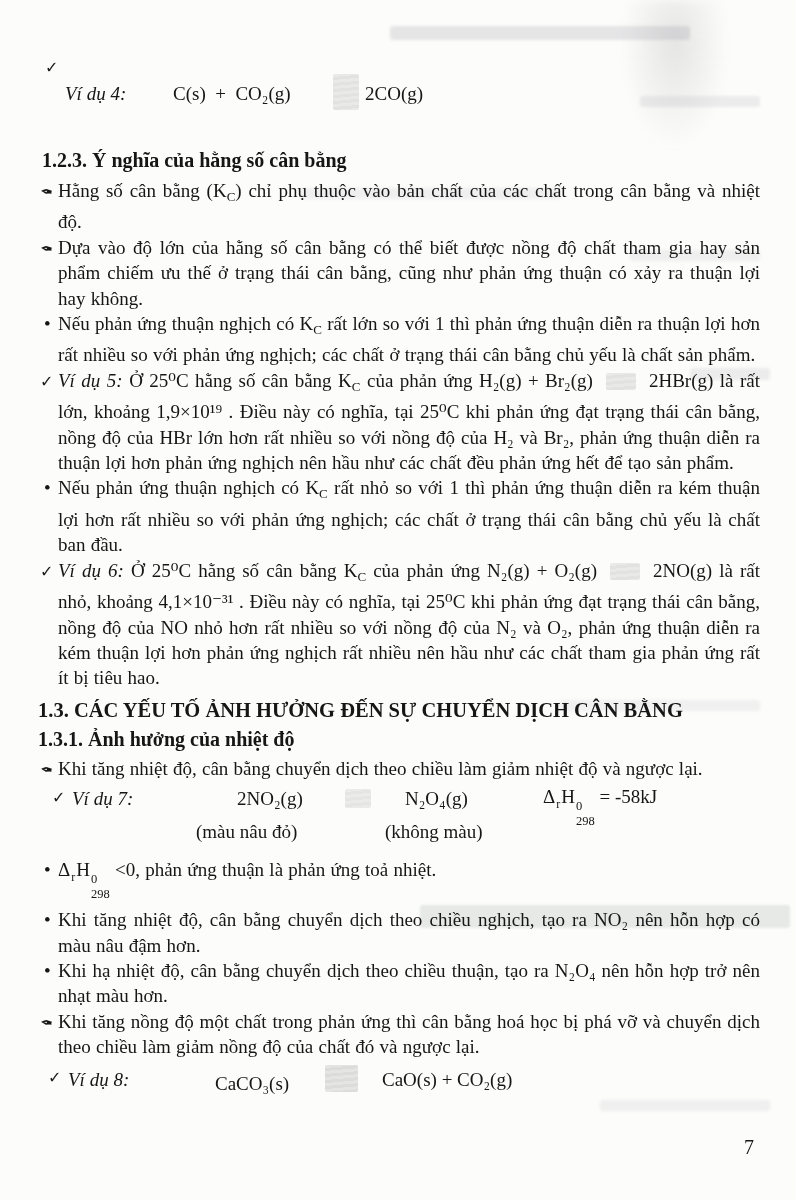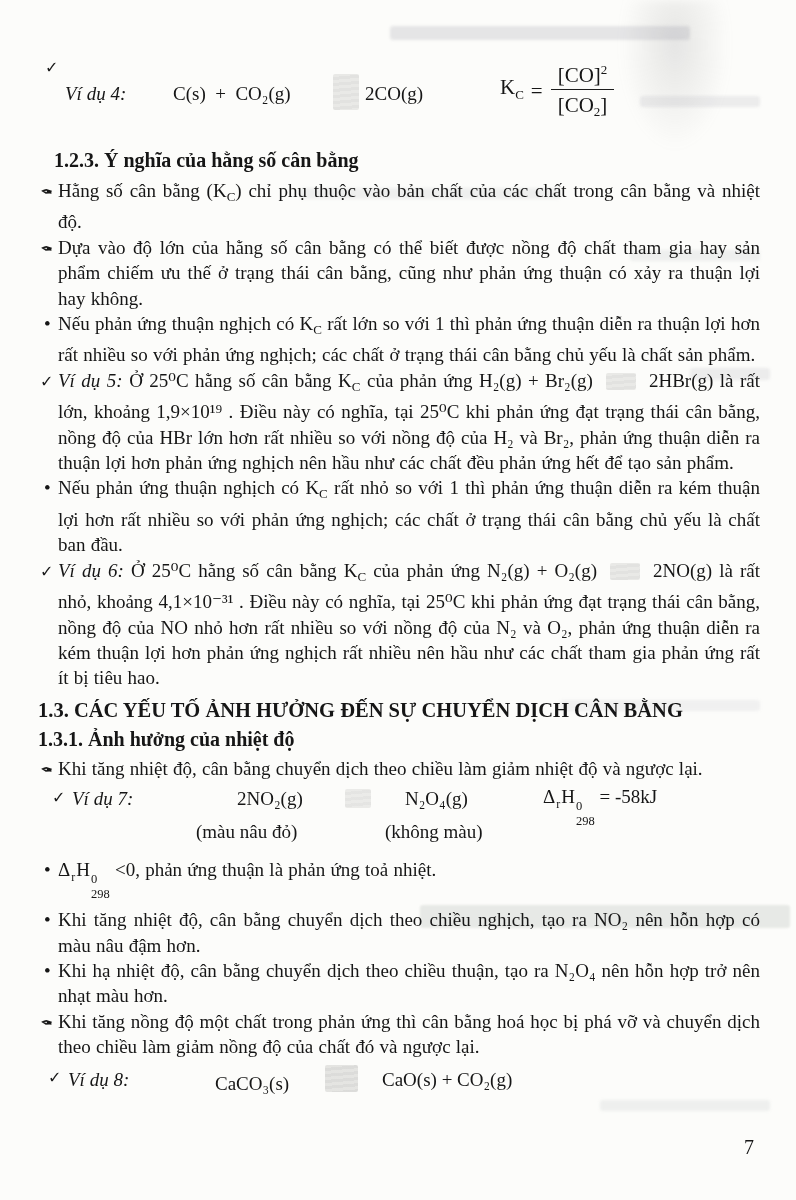--- a/index.html
+++ b/index.html
@@ -16,21 +16,21 @@
   .para { position:relative; padding-left:20px; text-align:justify; word-spacing:0.5px; }
   .marker { position:absolute; left:2px; top:0; font-family:"DejaVu Sans",sans-serif; font-size:16px; }
   .marker.pen { transform:scaleX(-1) rotate(-8deg); display:inline-block; top:2px; font-size:15px; }
   .marker.dot { font-family:"Liberation Serif","DejaVu Serif",serif; font-size:19px; left:6px; }
   .marker.check { font-size:16px; top:1px; }
   .vd-label { font-style:italic; }
   sub.kc { font-size:13px; vertical-align:-4px; }
 
   
   h2,h3 { font-size:20px; font-weight:bold; margin:0; line-height:27px; }
-  .h123 { margin:7px 16px 4px; }
+  .h123 { margin:7px 4px 4px; }
   .h13  { margin:6px 0 2px; font-size:20.5px; }
   .h131 { margin:2px 0 3px; }
   .h132 { margin:2px 0 3px; }
 
   
   .ex-row { position:relative; }
   .ex-row .pos { position:absolute; white-space:pre; }
   .ex4 { height:86px; }
   .ex4-check { left:7px;  top:27px; }
   .ex4-label { left:27px; top:27px; font-style:italic; }
@@ -112,28 +112,20 @@
   <div class="smudge s9"></div>
 
   <div class="content">
 
     <div class="ex-row ex4">
       <span class="pos ex4-check marker check">✓</span>
       <span class="pos ex4-label">Ví dụ 4:</span>
       <span class="pos ex4-lhs">C(s)  +  CO₂(g)</span>
       <span class="pos eq-arrow a4 ex4-arrow"></span>
       <span class="pos ex4-rhs">2CO(g)</span>
-      <span class="pos ex4-kc kc-formula">
-        <span><span>K</span><sub>C</sub></span>
-        <span class="kc-eq">=</span>
-        <span class="frac">
-          <span class="num"><span>[CO]</span><sup>2</sup></span>
-          <span class="den"><span>[CO</span><sub>2</sub><span>]</span></span>
-        </span>
-      </span>
     </div>
 
     <h2 class="h123">1.2.3. Ý nghĩa của hằng số cân bằng</h2>
 
     <div class="para">
       <span class="marker pen">✒</span><span>Hằng số cân bằng (K</span><sub class="kc">C</sub><span>) chỉ phụ thuộc vào bản chất của các chất trong cân bằng và nhiệt độ.</span>
     </div>
 
     <div class="para">
       <span class="marker pen">✒</span><span>Dựa vào độ lớn của hằng số cân bằng có thể biết được nồng độ chất tham gia hay sản phẩm chiếm ưu thế ở trạng thái cân bằng, cũng như phản ứng thuận có xảy ra thuận lợi hay không.</span>

